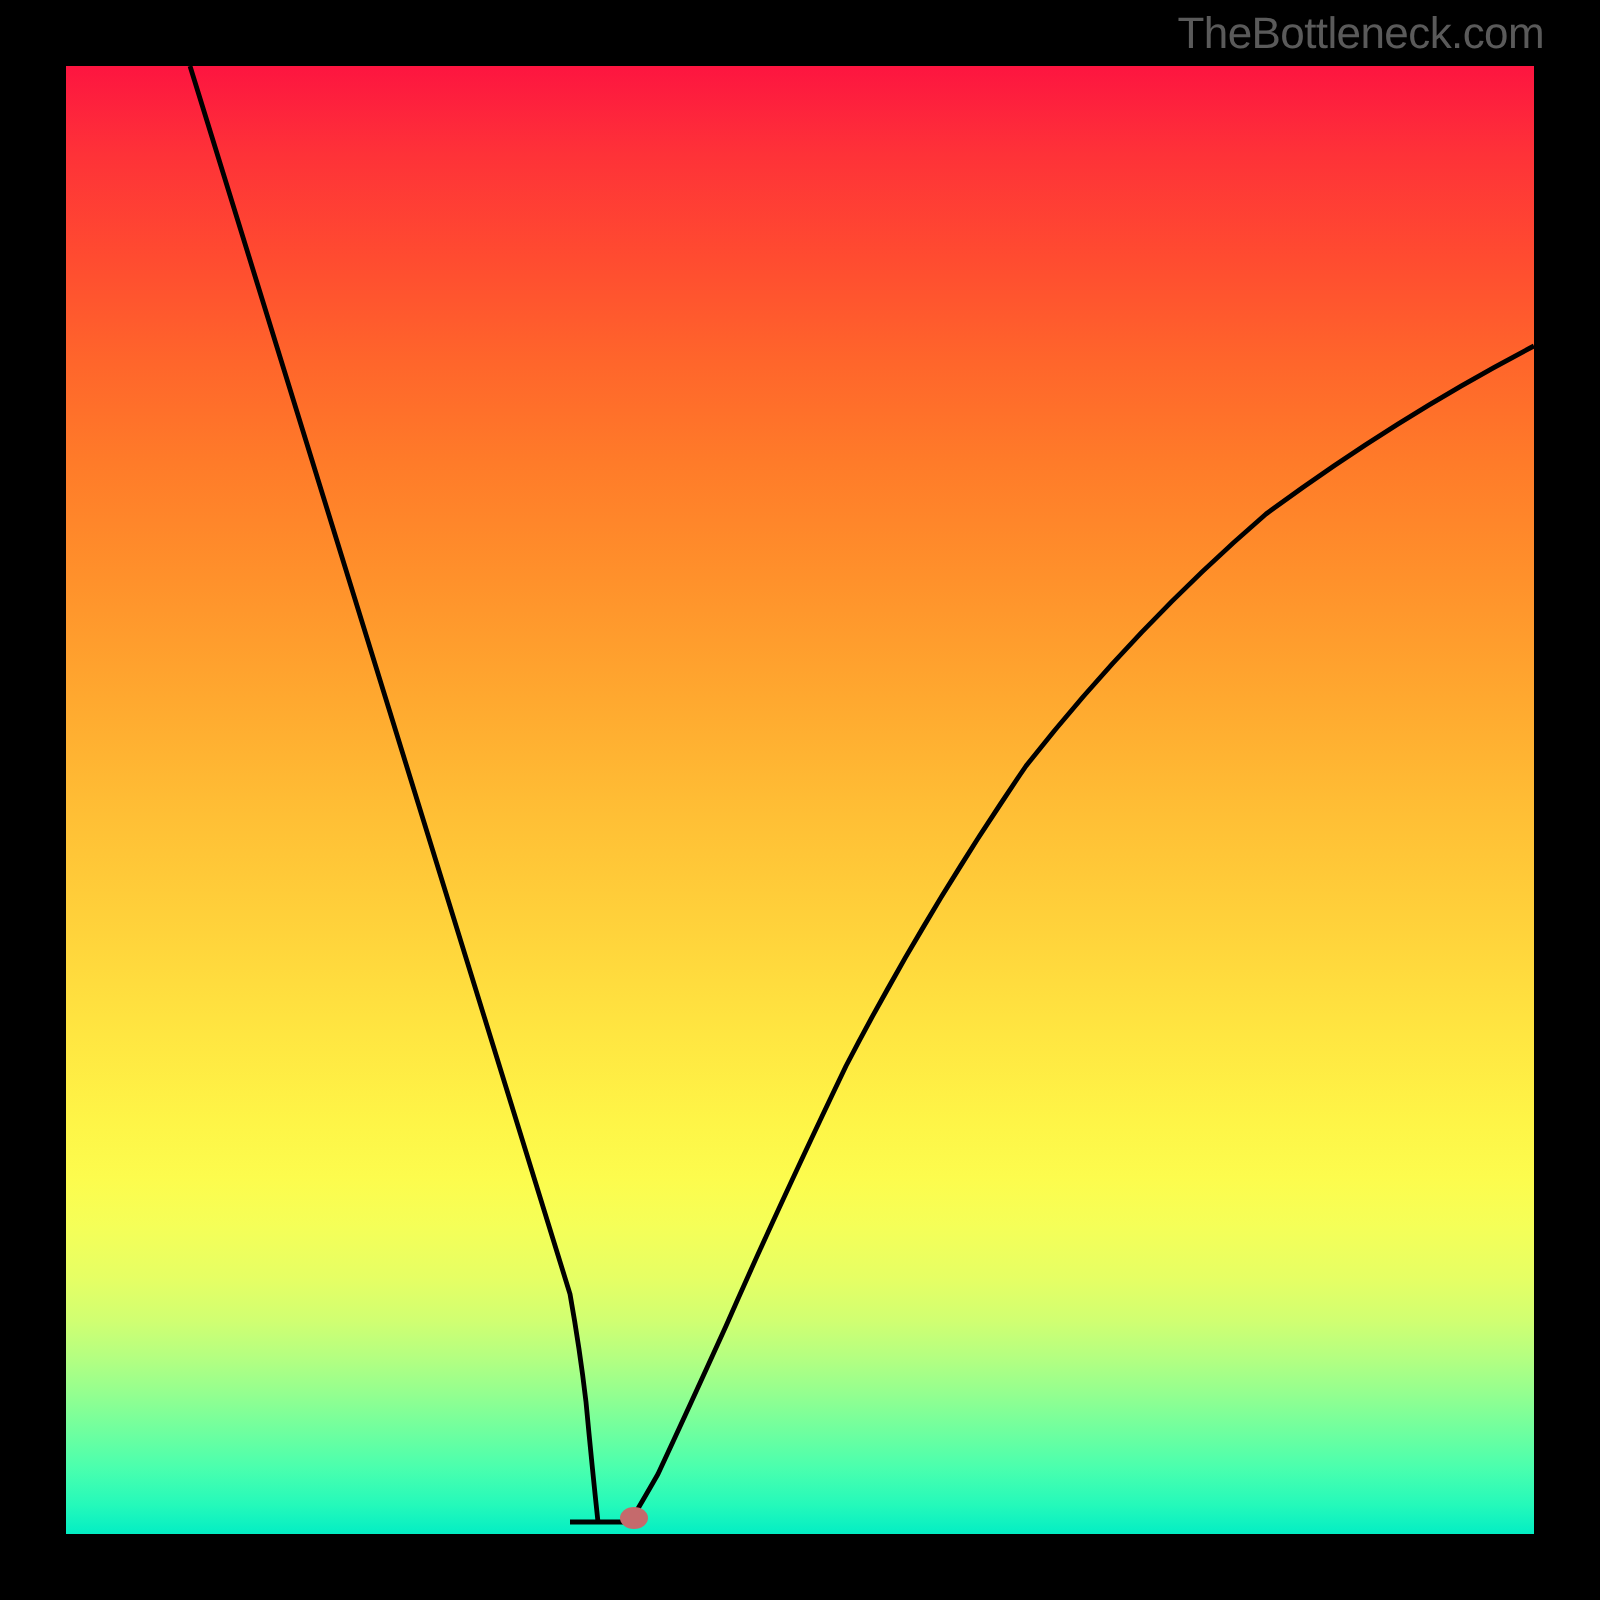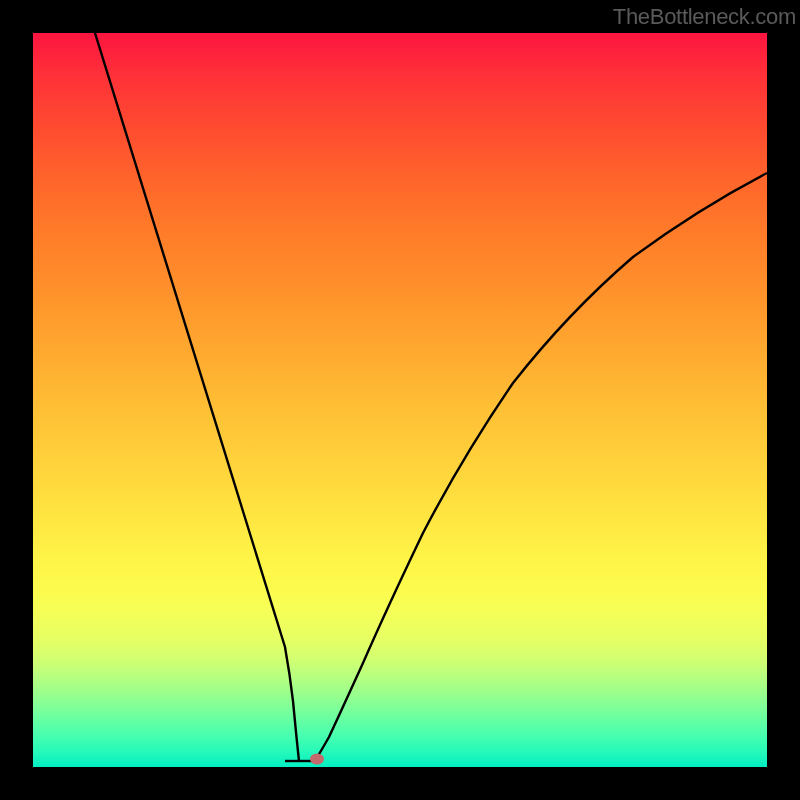--- a/index.html
+++ b/index.html
@@ -10,21 +10,21 @@
   body {
     width: 800px;
     height: 800px;
     background: #000;
     position: relative;
     overflow: hidden;
   }
   .watermark {
     position: absolute;
     top: 4px;
-    right: 4px;
+    right: 28px;
     font-family: Arial, Helvetica, sans-serif;
     font-size: 22px;
     font-weight: 500;
     color: #5a5a5a;
     z-index: 10;
     letter-spacing: -0.3px;
   }
   .plot-area {
     position: absolute;
     left: 33px;

